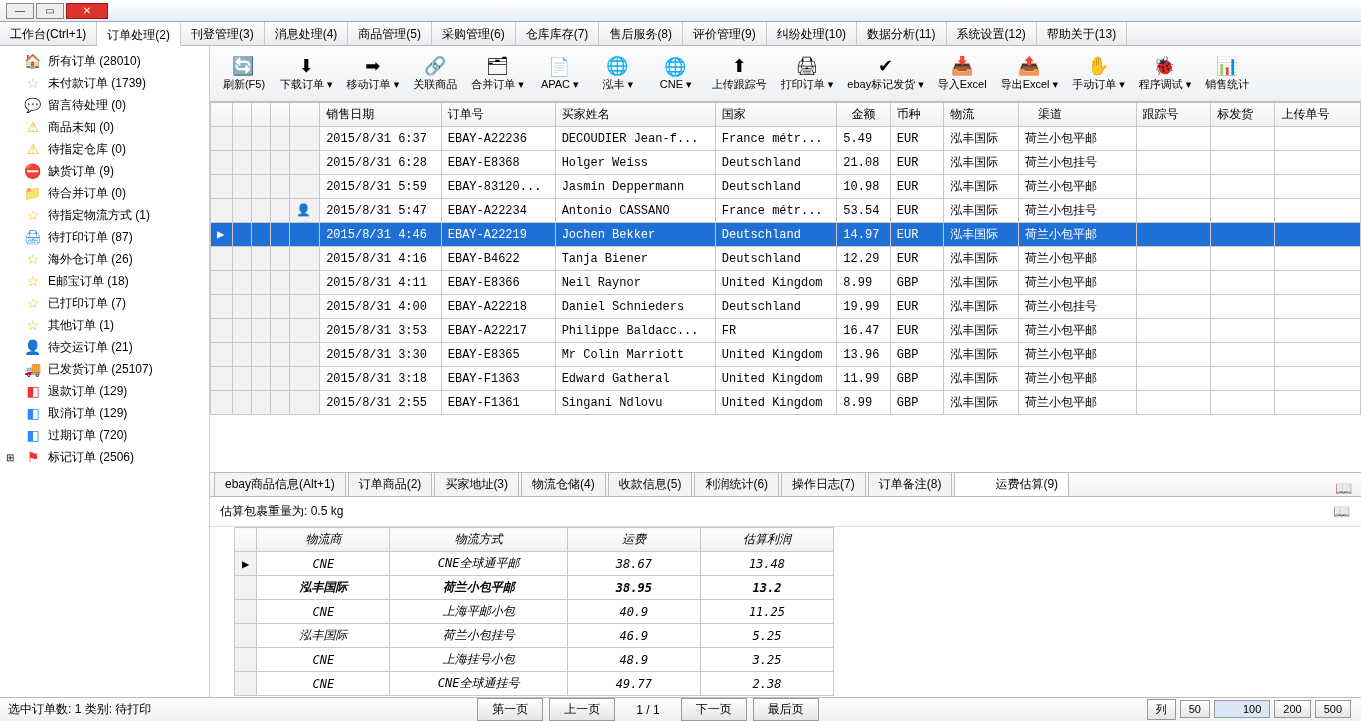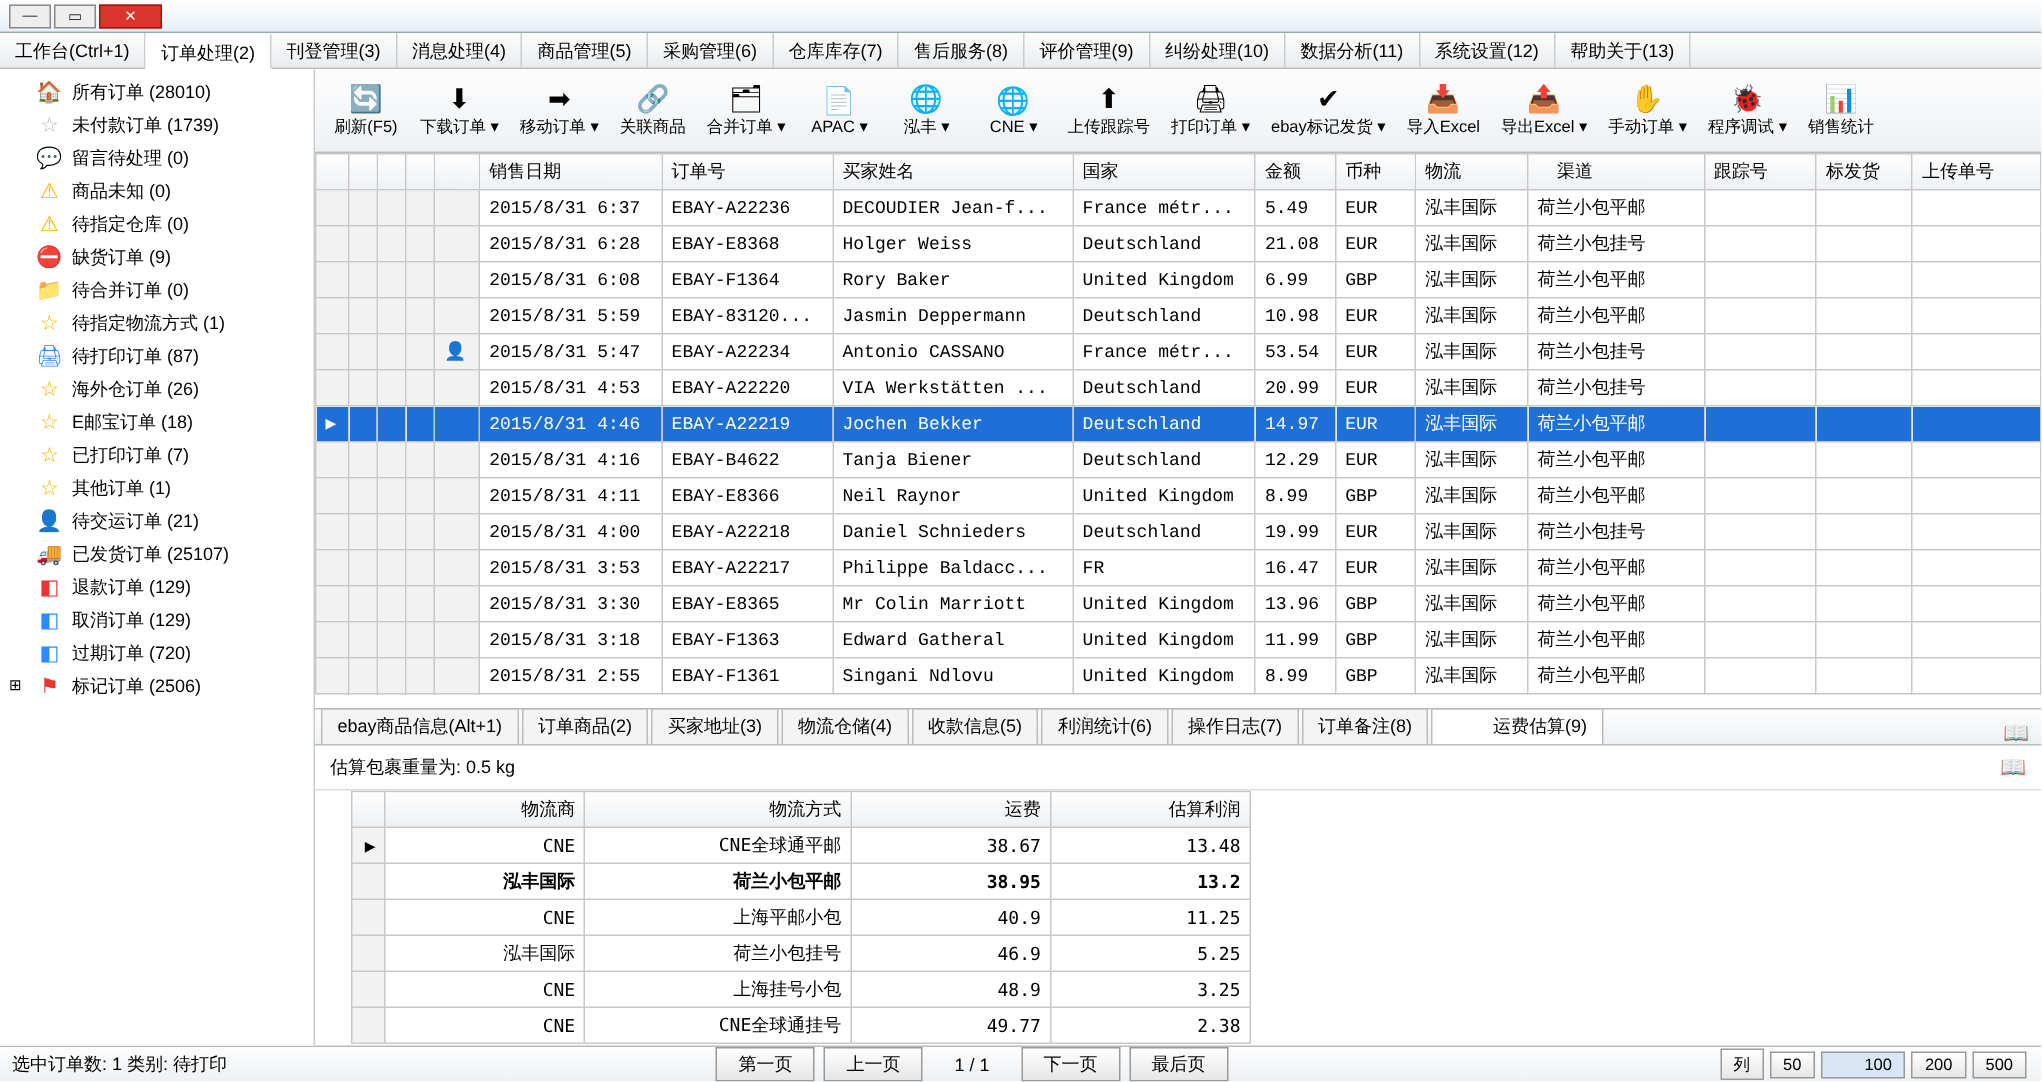--- a/index.html
+++ b/index.html
@@ -26,21 +26,21 @@
 table.grid th, table.grid td { border: 1px solid #c8c8c8; padding: 3px 6px; text-align: left; white-space: nowrap; overflow: hidden; text-overflow: ellipsis; height: 21px; }
 table.grid th { background: linear-gradient(#fdfdfd,#eef1f4); font-weight: normal; position: sticky; top: 0; font-family: "Microsoft YaHei", SimSun; }
 table.grid tr.selected td { background: #1e6fd6; color: #fff; }
 .rowhandle { width: 18px; background: #f2f2f2; }
 .subtabs { background: linear-gradient(#fdfdfd,#eef1f4); height: 24px; display: flex; border-bottom: 1px solid #bbb; align-items:flex-end; padding-left:4px;}
 .subtabs .stab { padding: 3px 10px; border: 1px solid #bbb; border-bottom: none; margin-right: 2px; background: #f4f4f4; font-size:12px; }
 .subtabs .stab.active { background: #fff; padding-left: 40px; }
 .estimate { padding: 6px 10px; border-bottom: 1px solid #ddd; }
 .shipgrid-wrap { flex: 0 0 auto; overflow:auto; }
 table.ship { border-collapse: collapse; width: 600px; margin: 0 0 0 24px; font-family: SimSun, monospace; font-size: 12px; }
-table.ship th, table.ship td { border: 1px solid #c8c8c8; padding: 3px 6px; height: 21px; text-align:right;}
+table.ship th, table.ship td { border: 1px solid #c8c8c8; padding: 3px 6px; height: 21px; text-align:center;font-style:italic;}
 table.ship th { background: linear-gradient(#fdfdfd,#eef1f4); font-weight:normal; font-family:"Microsoft YaHei",SimSun;}
 table.ship tr.bold td { font-weight: bold; }
 .statusbar { height: 24px; background: linear-gradient(#fdfdfd,#eef1f4); border-top: 1px solid #bbb; display: flex; align-items: center; padding: 0 8px; font-size: 12px; }
 .statusbar .spacer { flex: 1; }
 .pbtn { border: 1px solid #999; background: linear-gradient(#fff,#e6e6e6); padding: 2px 14px; margin: 0 3px; font-size: 12px; cursor: default; }
 .smallbtn { border:1px solid #999; background:linear-gradient(#fff,#e6e6e6); padding:2px 8px; margin:0 2px; font-size:11px;}
 .pageinfo { margin: 12px 18px; }
 .treeplus { position:absolute; left:6px; font-size:10px;}
 .sideitem { position:relative;}
 .book-icon { color:#c08020; font-size:14px;}
@@ -223,21 +223,21 @@
             <tr>
               <th style="width: 18px;"></th>
               <th style="width: 18px;"></th>
               <th style="width: 18px;"></th>
               <th style="width: 18px;"></th>
               <th style="width: 18px;"></th>
               <th style="width: 110px;">销售日期</th>
               <th style="width: 100px;">订单号</th>
               <th style="width: 130px;">买家姓名</th>
               <th style="width: 110px;">国家</th>
-              <th style="width: 50px;">金额</th>
+              <th style="width: 50px; text-align: center;">金额</th>
               <th style="width: 50px;">币种</th>
               <th style="width: 70px;">物流</th>
               <th style="width: 110px; padding-left: 19px;">渠道</th>
               <th style="width: 70px;">跟踪号</th>
               <th style="width: 60px;">标发货</th>
               <th style="width: 80px;">上传单号</th>
             </tr>
           </thead>
           <tbody>
             <tr>
@@ -275,38 +275,20 @@
               <td></td>
               <td></td>
               <td></td>
             </tr>
             <tr>
               <td class="rowhandle"></td>
               <td class="rowhandle"></td>
               <td class="rowhandle"></td>
               <td class="rowhandle"></td>
               <td class="rowhandle"></td>
-              <td>2015/8/31 6:08</td>
-              <td>EBAY-F1364</td>
-              <td>Rory Baker</td>
-              <td>United Kingdom</td>
-              <td>6.99</td>
-              <td>GBP</td>
-              <td>泓丰国际</td>
-              <td>荷兰小包平邮</td>
-              <td></td>
-              <td></td>
-              <td></td>
-            </tr>
-            <tr>
-              <td class="rowhandle"></td>
-              <td class="rowhandle"></td>
-              <td class="rowhandle"></td>
-              <td class="rowhandle"></td>
-              <td class="rowhandle"></td>
               <td>2015/8/31 5:59</td>
               <td>EBAY-83120...</td>
               <td>Jasmin Deppermann</td>
               <td>Deutschland</td>
               <td>10.98</td>
               <td>EUR</td>
               <td>泓丰国际</td>
               <td>荷兰小包平邮</td>
               <td></td>
               <td></td>
@@ -316,38 +298,20 @@
               <td class="rowhandle"></td>
               <td class="rowhandle"></td>
               <td class="rowhandle"></td>
               <td class="rowhandle"></td>
               <td class="rowhandle">👤</td>
               <td>2015/8/31 5:47</td>
               <td>EBAY-A22234</td>
               <td>Antonio CASSANO</td>
               <td>France métr...</td>
               <td>53.54</td>
-              <td>EUR</td>
-              <td>泓丰国际</td>
-              <td>荷兰小包挂号</td>
-              <td></td>
-              <td></td>
-              <td></td>
-            </tr>
-            <tr>
-              <td class="rowhandle"></td>
-              <td class="rowhandle"></td>
-              <td class="rowhandle"></td>
-              <td class="rowhandle"></td>
-              <td class="rowhandle"></td>
-              <td>2015/8/31 4:53</td>
-              <td>EBAY-A22220</td>
-              <td>VIA Werkstätten ...</td>
-              <td>Deutschland</td>
-              <td>20.99</td>
               <td>EUR</td>
               <td>泓丰国际</td>
               <td>荷兰小包挂号</td>
               <td></td>
               <td></td>
               <td></td>
             </tr>
             <tr class="selected">
               <td class="rowhandle">▶</td>
               <td class="rowhandle"></td>

